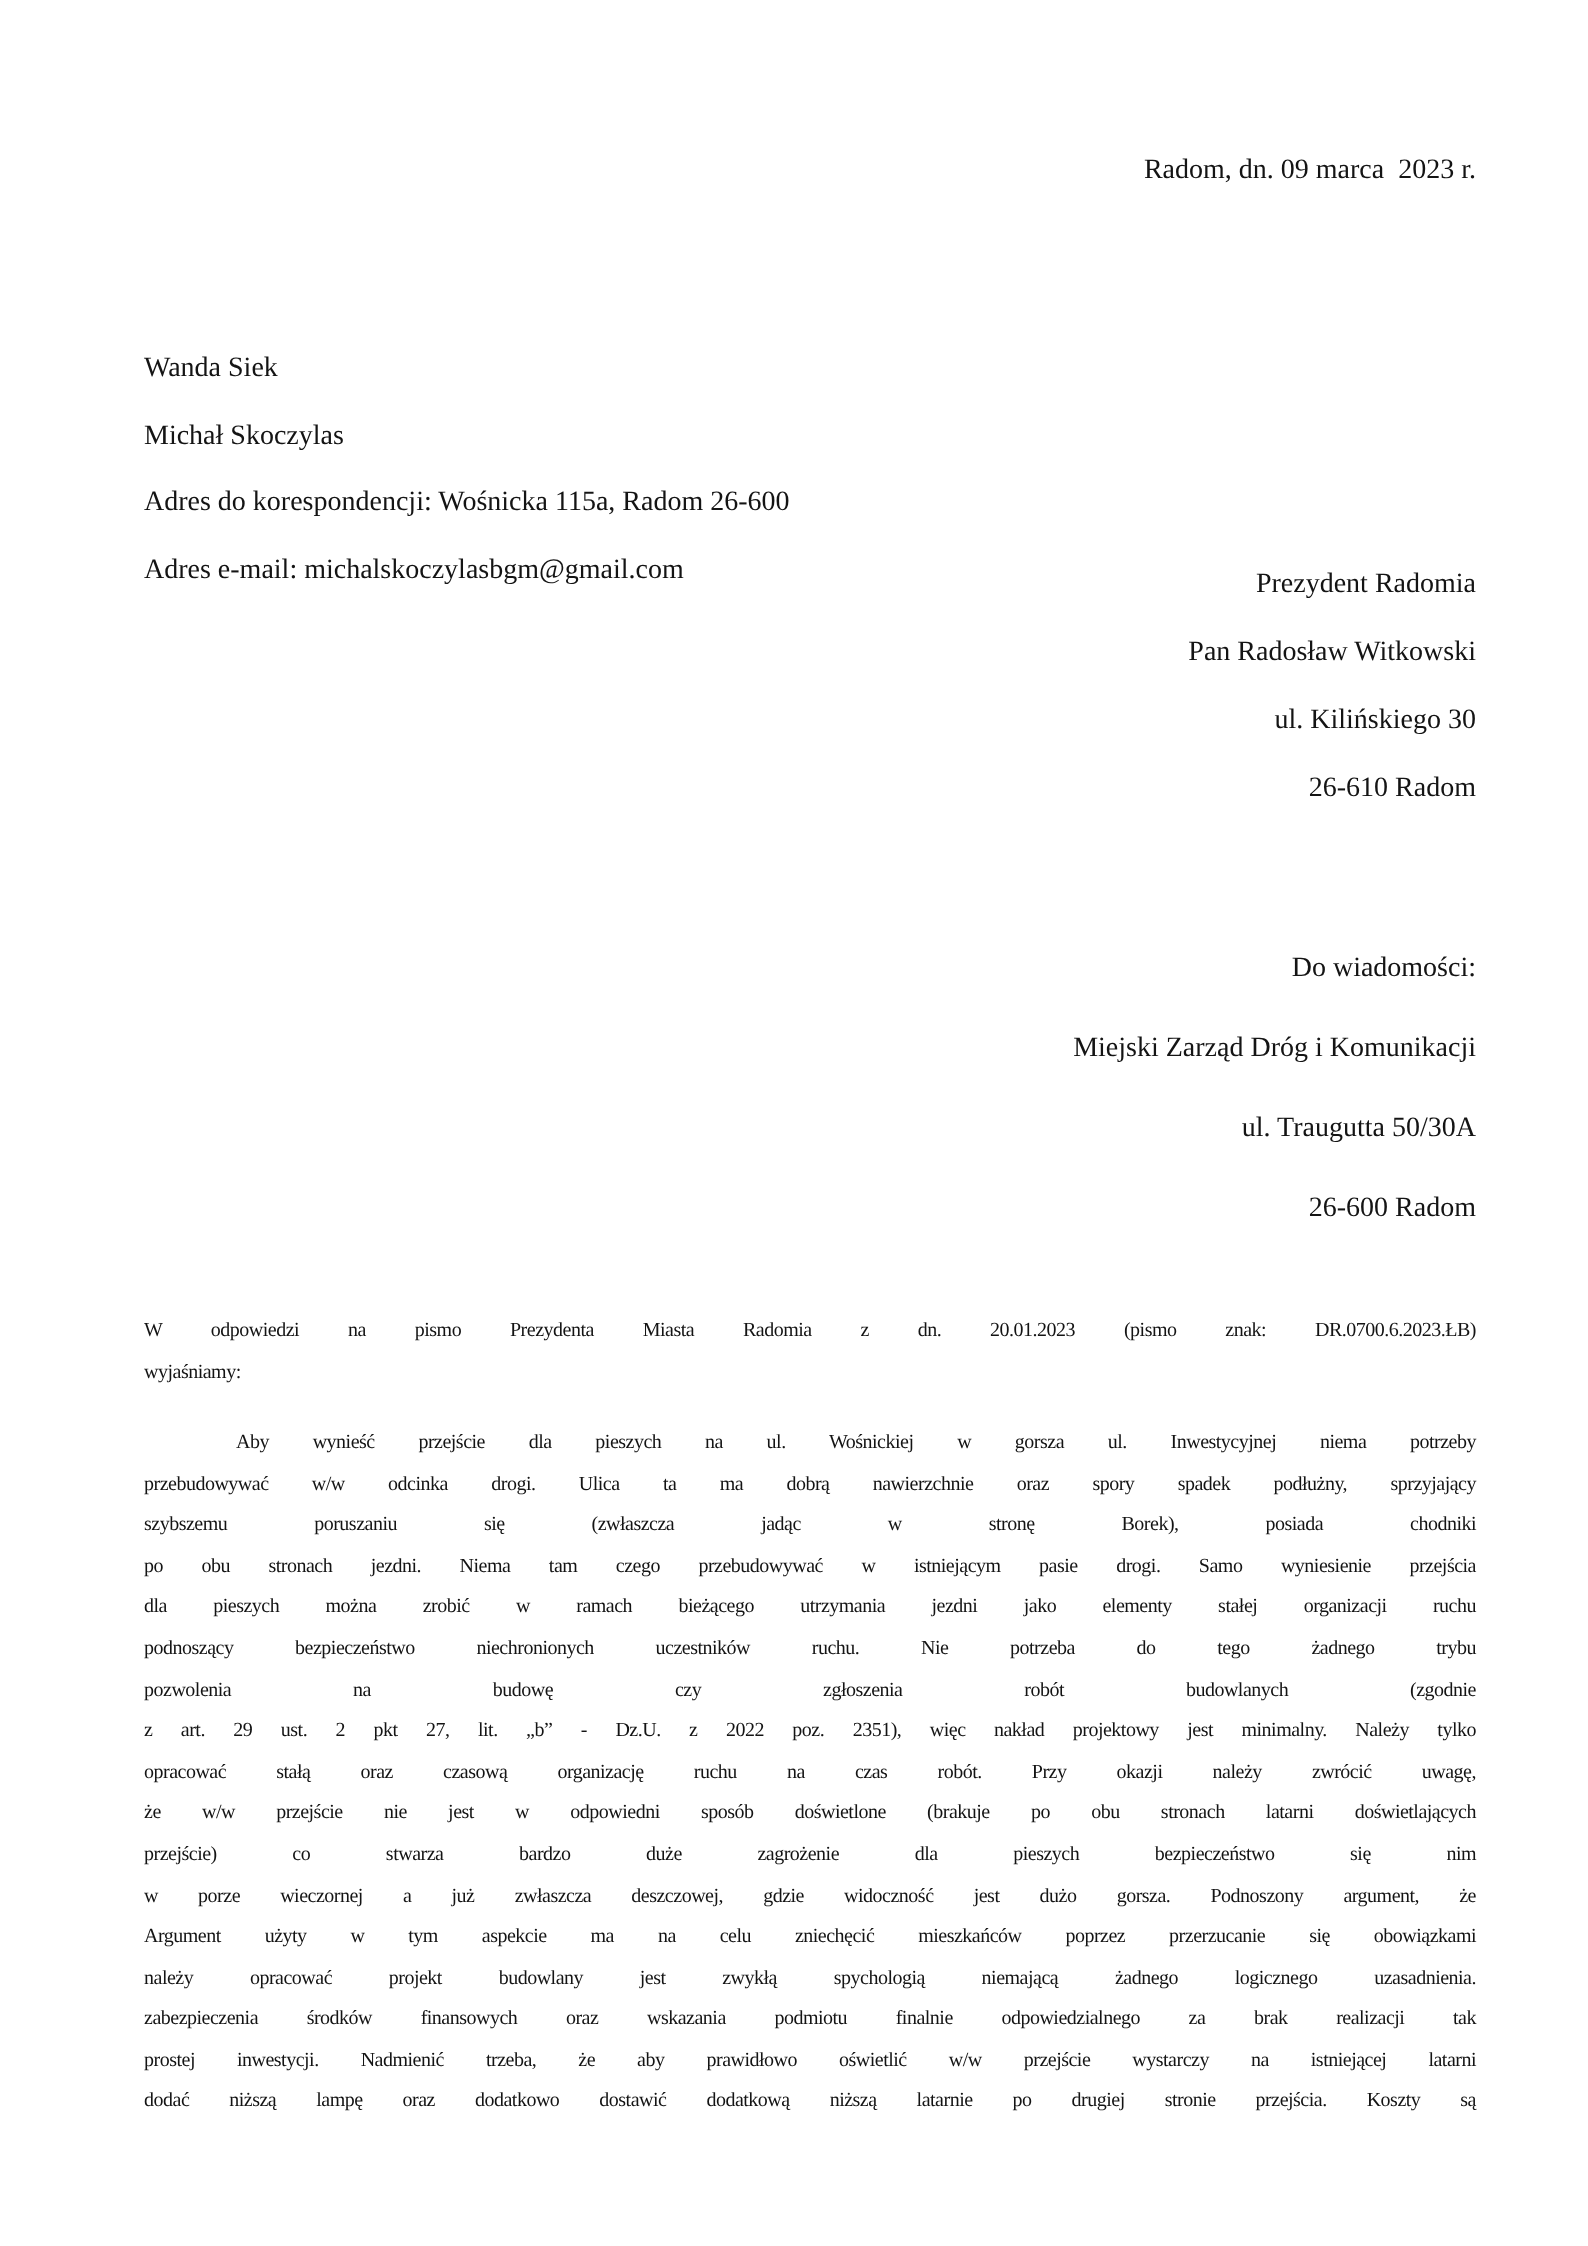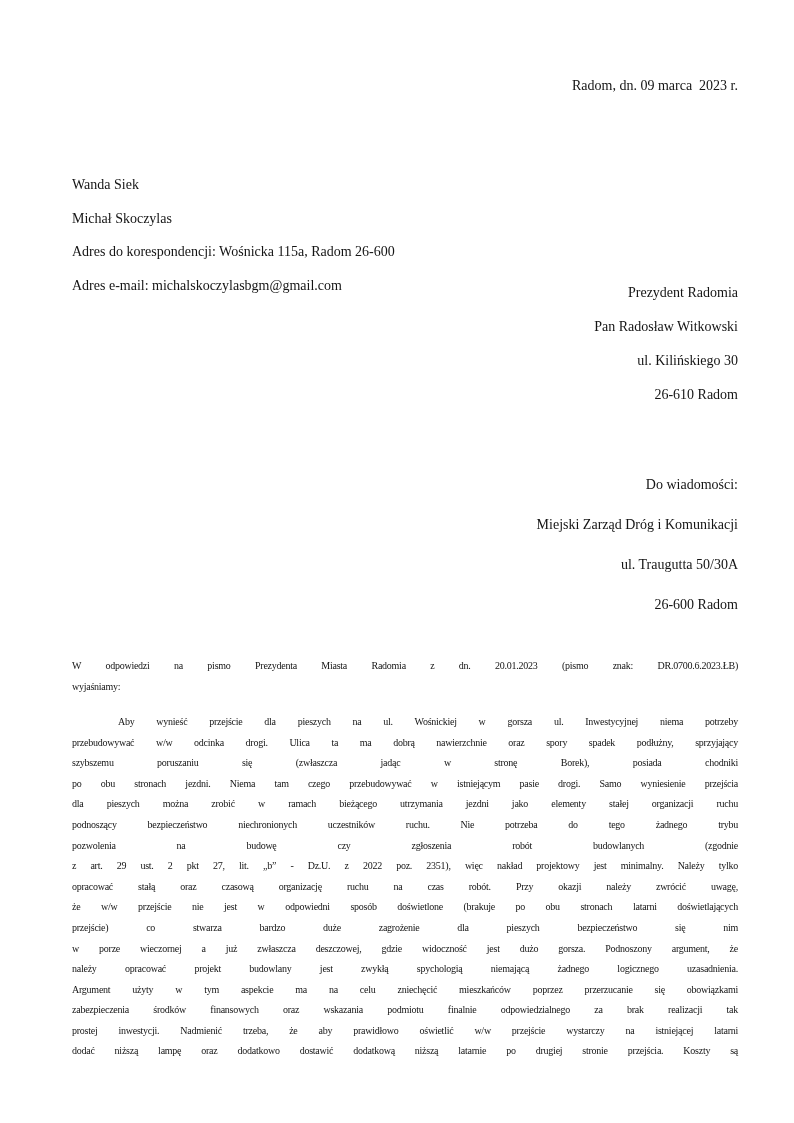--- a/index.html
+++ b/index.html
@@ -115,21 +115,21 @@
         <div class="line">szybszemu poruszaniu się (zwłaszcza jadąc w stronę Borek), posiada chodniki</div>
         <div class="line">po obu stronach jezdni. Niema tam czego przebudowywać w istniejącym pasie drogi. Samo wyniesienie przejścia</div>
         <div class="line">dla pieszych można zrobić w ramach bieżącego utrzymania jezdni jako elementy stałej organizacji ruchu</div>
         <div class="line">podnoszący bezpieczeństwo niechronionych uczestników ruchu. Nie potrzeba do tego żadnego trybu</div>
         <div class="line">pozwolenia na budowę czy zgłoszenia robót budowlanych (zgodnie</div>
         <div class="line">z art. 29 ust. 2 pkt 27, lit. „b” - Dz.U. z 2022 poz. 2351), więc nakład projektowy jest minimalny. Należy tylko</div>
         <div class="line">opracować stałą oraz czasową organizację ruchu na czas robót. Przy okazji należy zwrócić uwagę,</div>
         <div class="line">że w/w przejście nie jest w odpowiedni sposób doświetlone (brakuje po obu stronach latarni doświetlających</div>
         <div class="line">przejście) co stwarza bardzo duże zagrożenie dla pieszych bezpieczeństwo się nim</div>
         <div class="line">w porze wieczornej a już zwłaszcza deszczowej, gdzie widoczność jest dużo gorsza. Podnoszony argument, że</div>
+        <div class="line">Argument użyty w tym aspekcie ma na celu zniechęcić mieszkańców poprzez przerzucanie się obowiązkami</div>
         <div class="line">należy opracować projekt budowlany jest zwykłą spychologią niemającą żadnego logicznego uzasadnienia.</div>
-        <div class="line">Argument użyty w tym aspekcie ma na celu zniechęcić mieszkańców poprzez przerzucanie się obowiązkami</div>
         <div class="line">zabezpieczenia środków finansowych oraz wskazania podmiotu finalnie odpowiedzialnego za brak realizacji tak</div>
         <div class="line">prostej inwestycji. Nadmienić trzeba, że aby prawidłowo oświetlić w/w przejście wystarczy na istniejącej latarni</div>
         <div class="line">dodać niższą lampę oraz dodatkowo dostawić dodatkową niższą latarnie po drugiej stronie przejścia. Koszty są</div>
       </div>
     </div>
 
 </div>
 
 </body></html>

